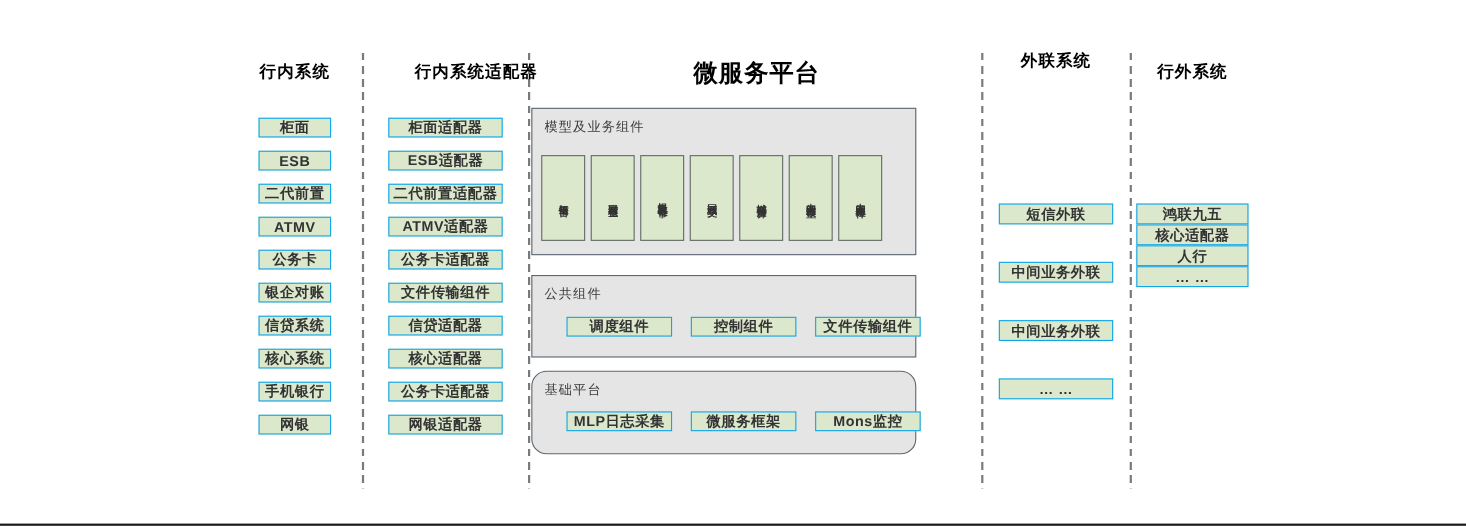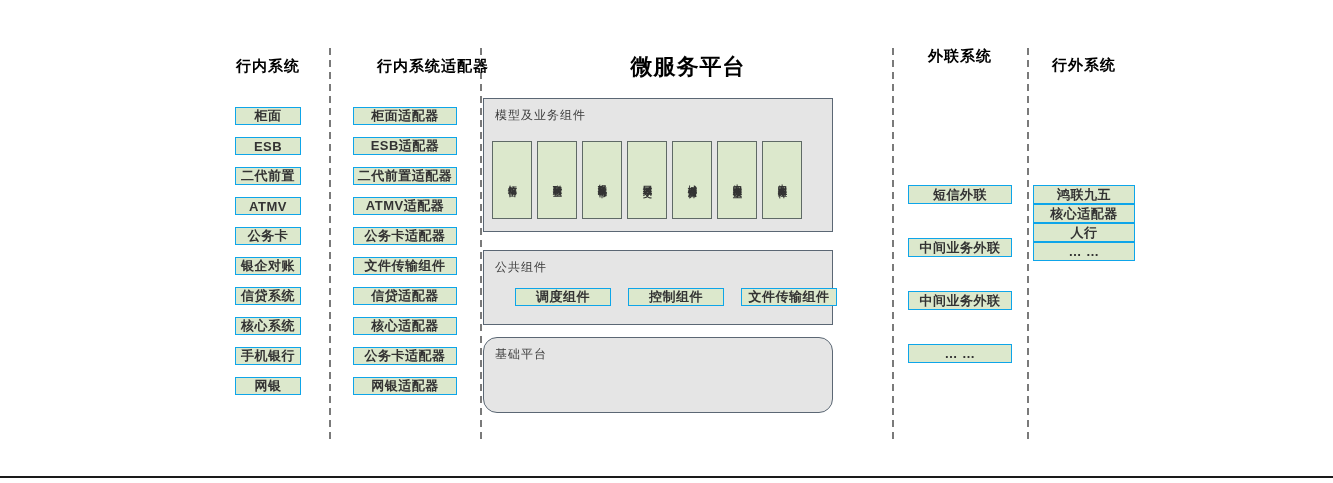--- a/index.html
+++ b/index.html
@@ -174,20 +174,25 @@
     <div class="panel-label">公共组件</div>
     <div class="hrow">
       <div class="gbox">调度组件</div>
       <div class="gbox">控制组件</div>
       <div class="gbox">文件传输组件</div>
     </div>
   </div>
 
   <div class="panel panel-base">
     <div class="panel-label">基础平台</div>
+    <div class="hrow">
+      <div class="gbox">MLP日志采集</div>
+      <div class="gbox">微服务框架</div>
+      <div class="gbox">Mons监控</div>
+    </div>
   </div>
 
   <div class="col col-ext">
     <div class="gbox">短信外联</div>
     <div class="gbox">中间业务外联</div>
     <div class="gbox">中间业务外联</div>
     <div class="gbox">… …</div>
   </div>
 
   <div class="col col-out">

